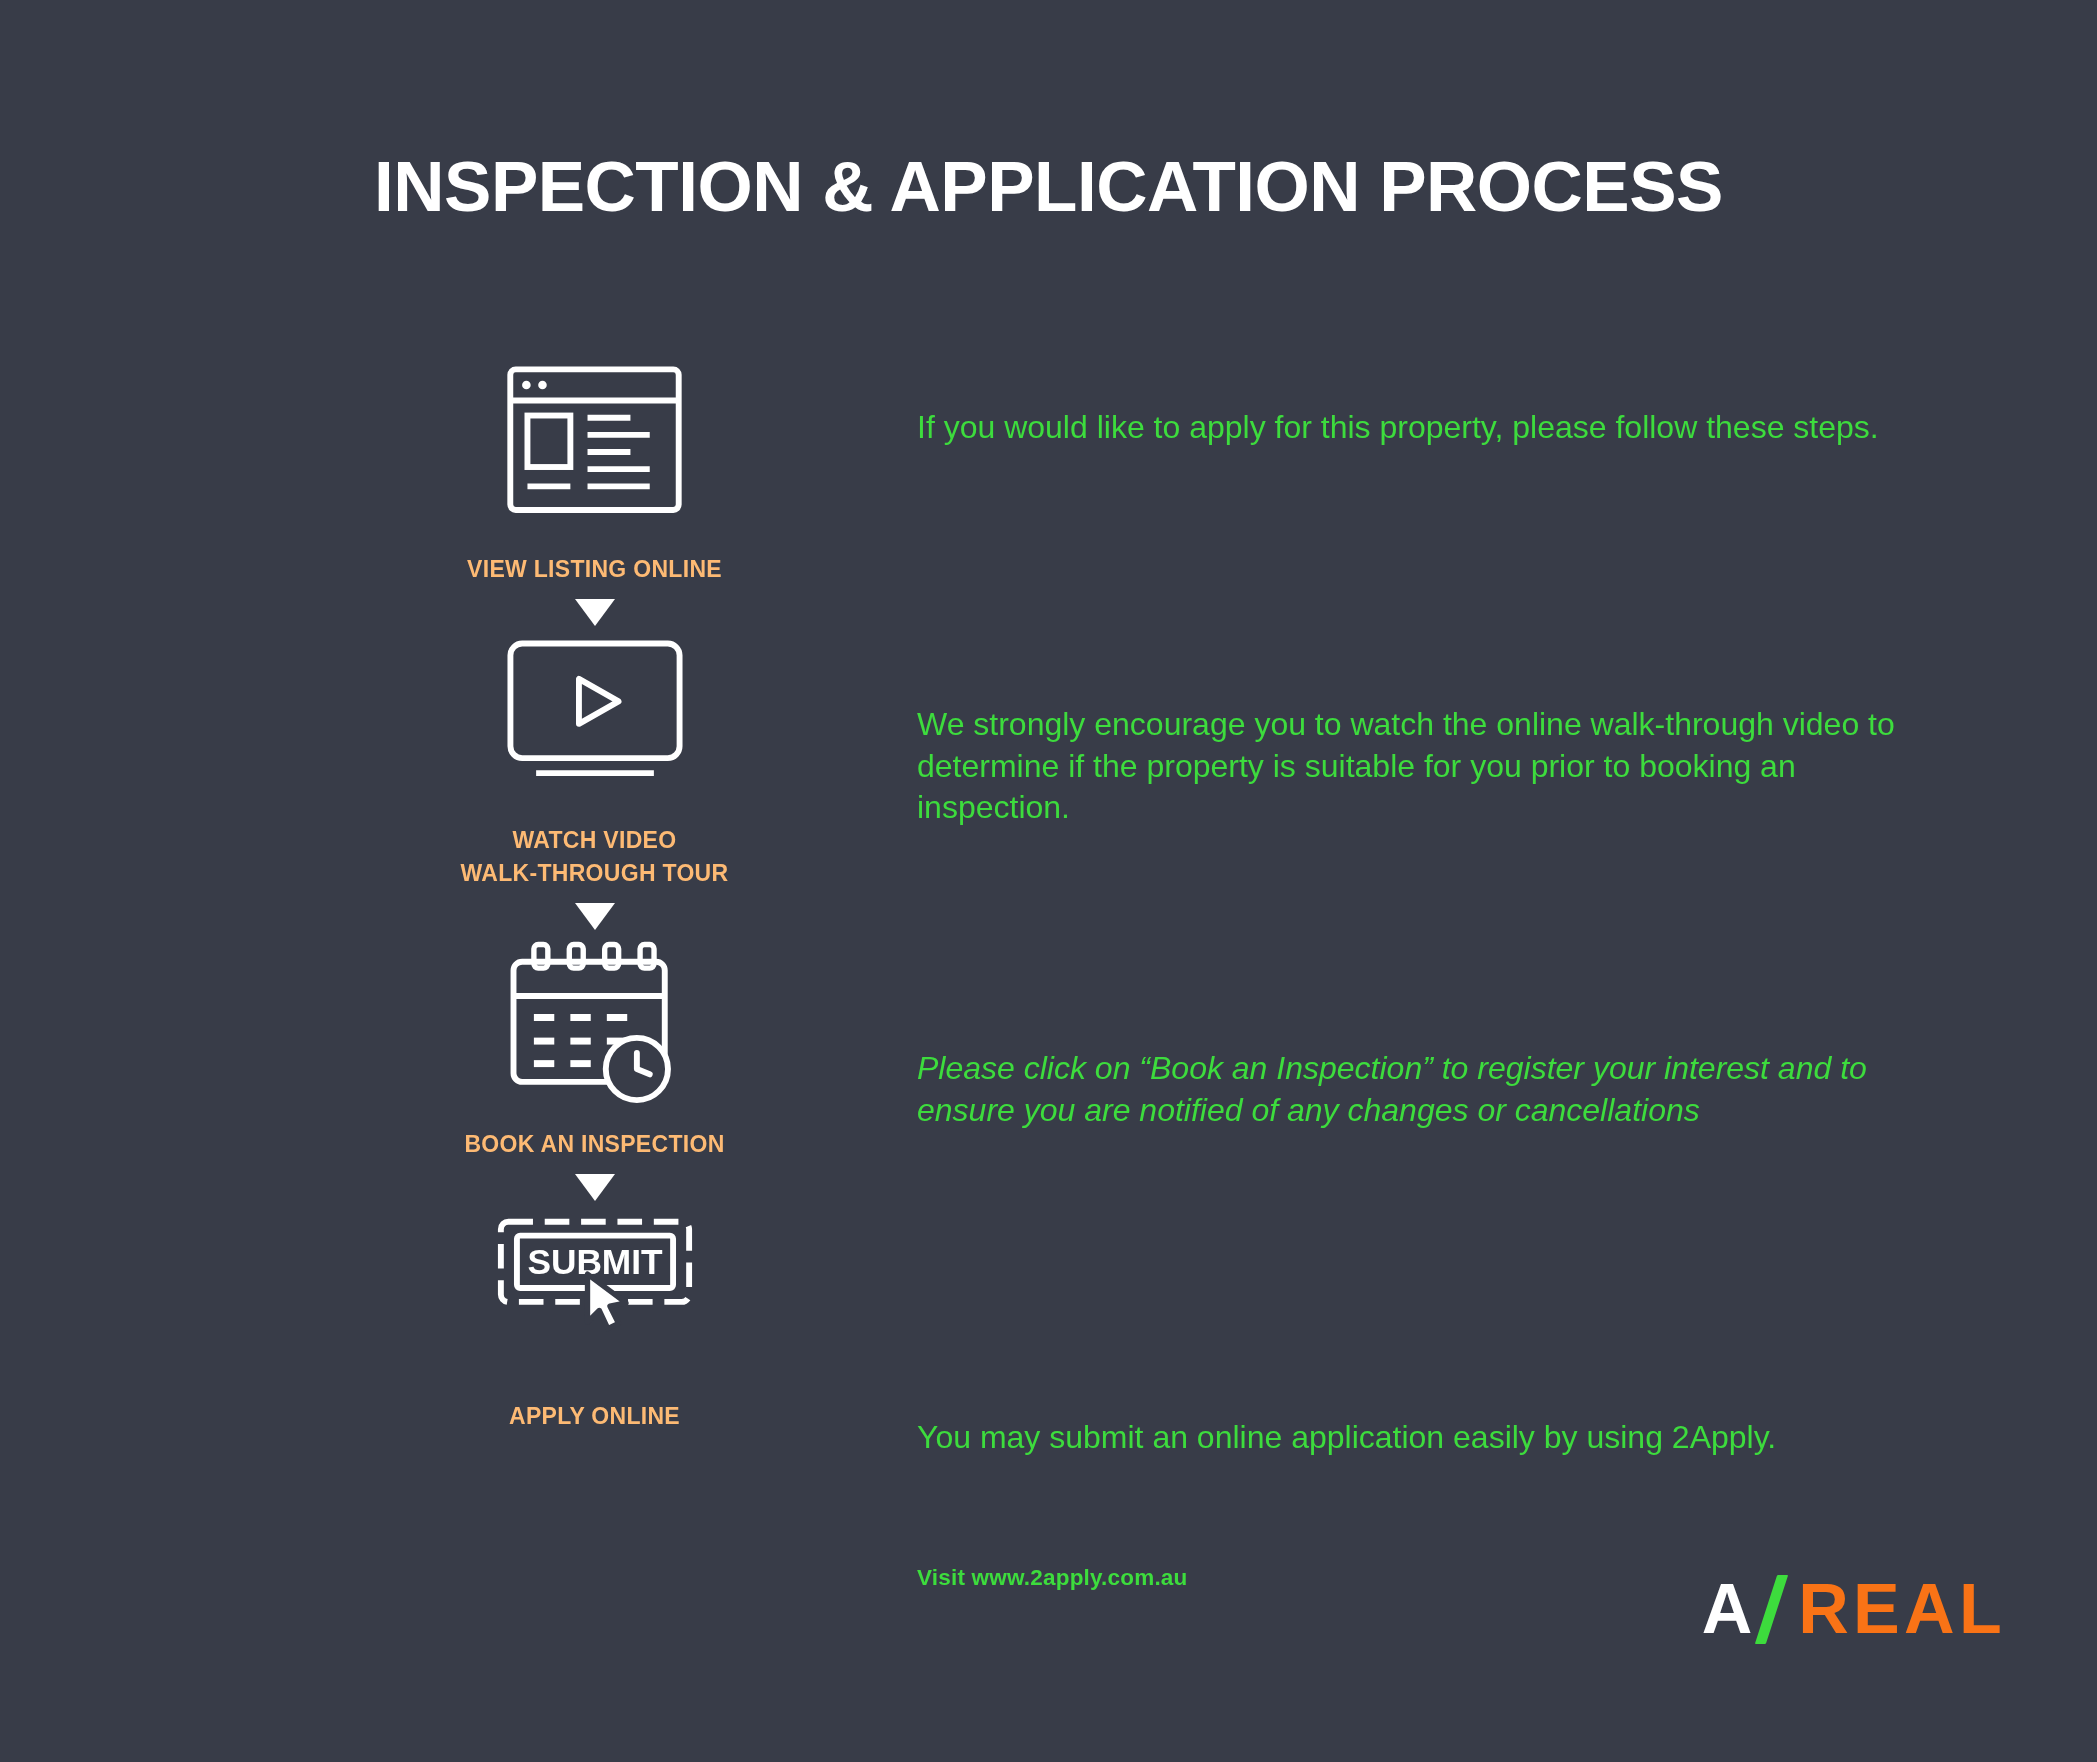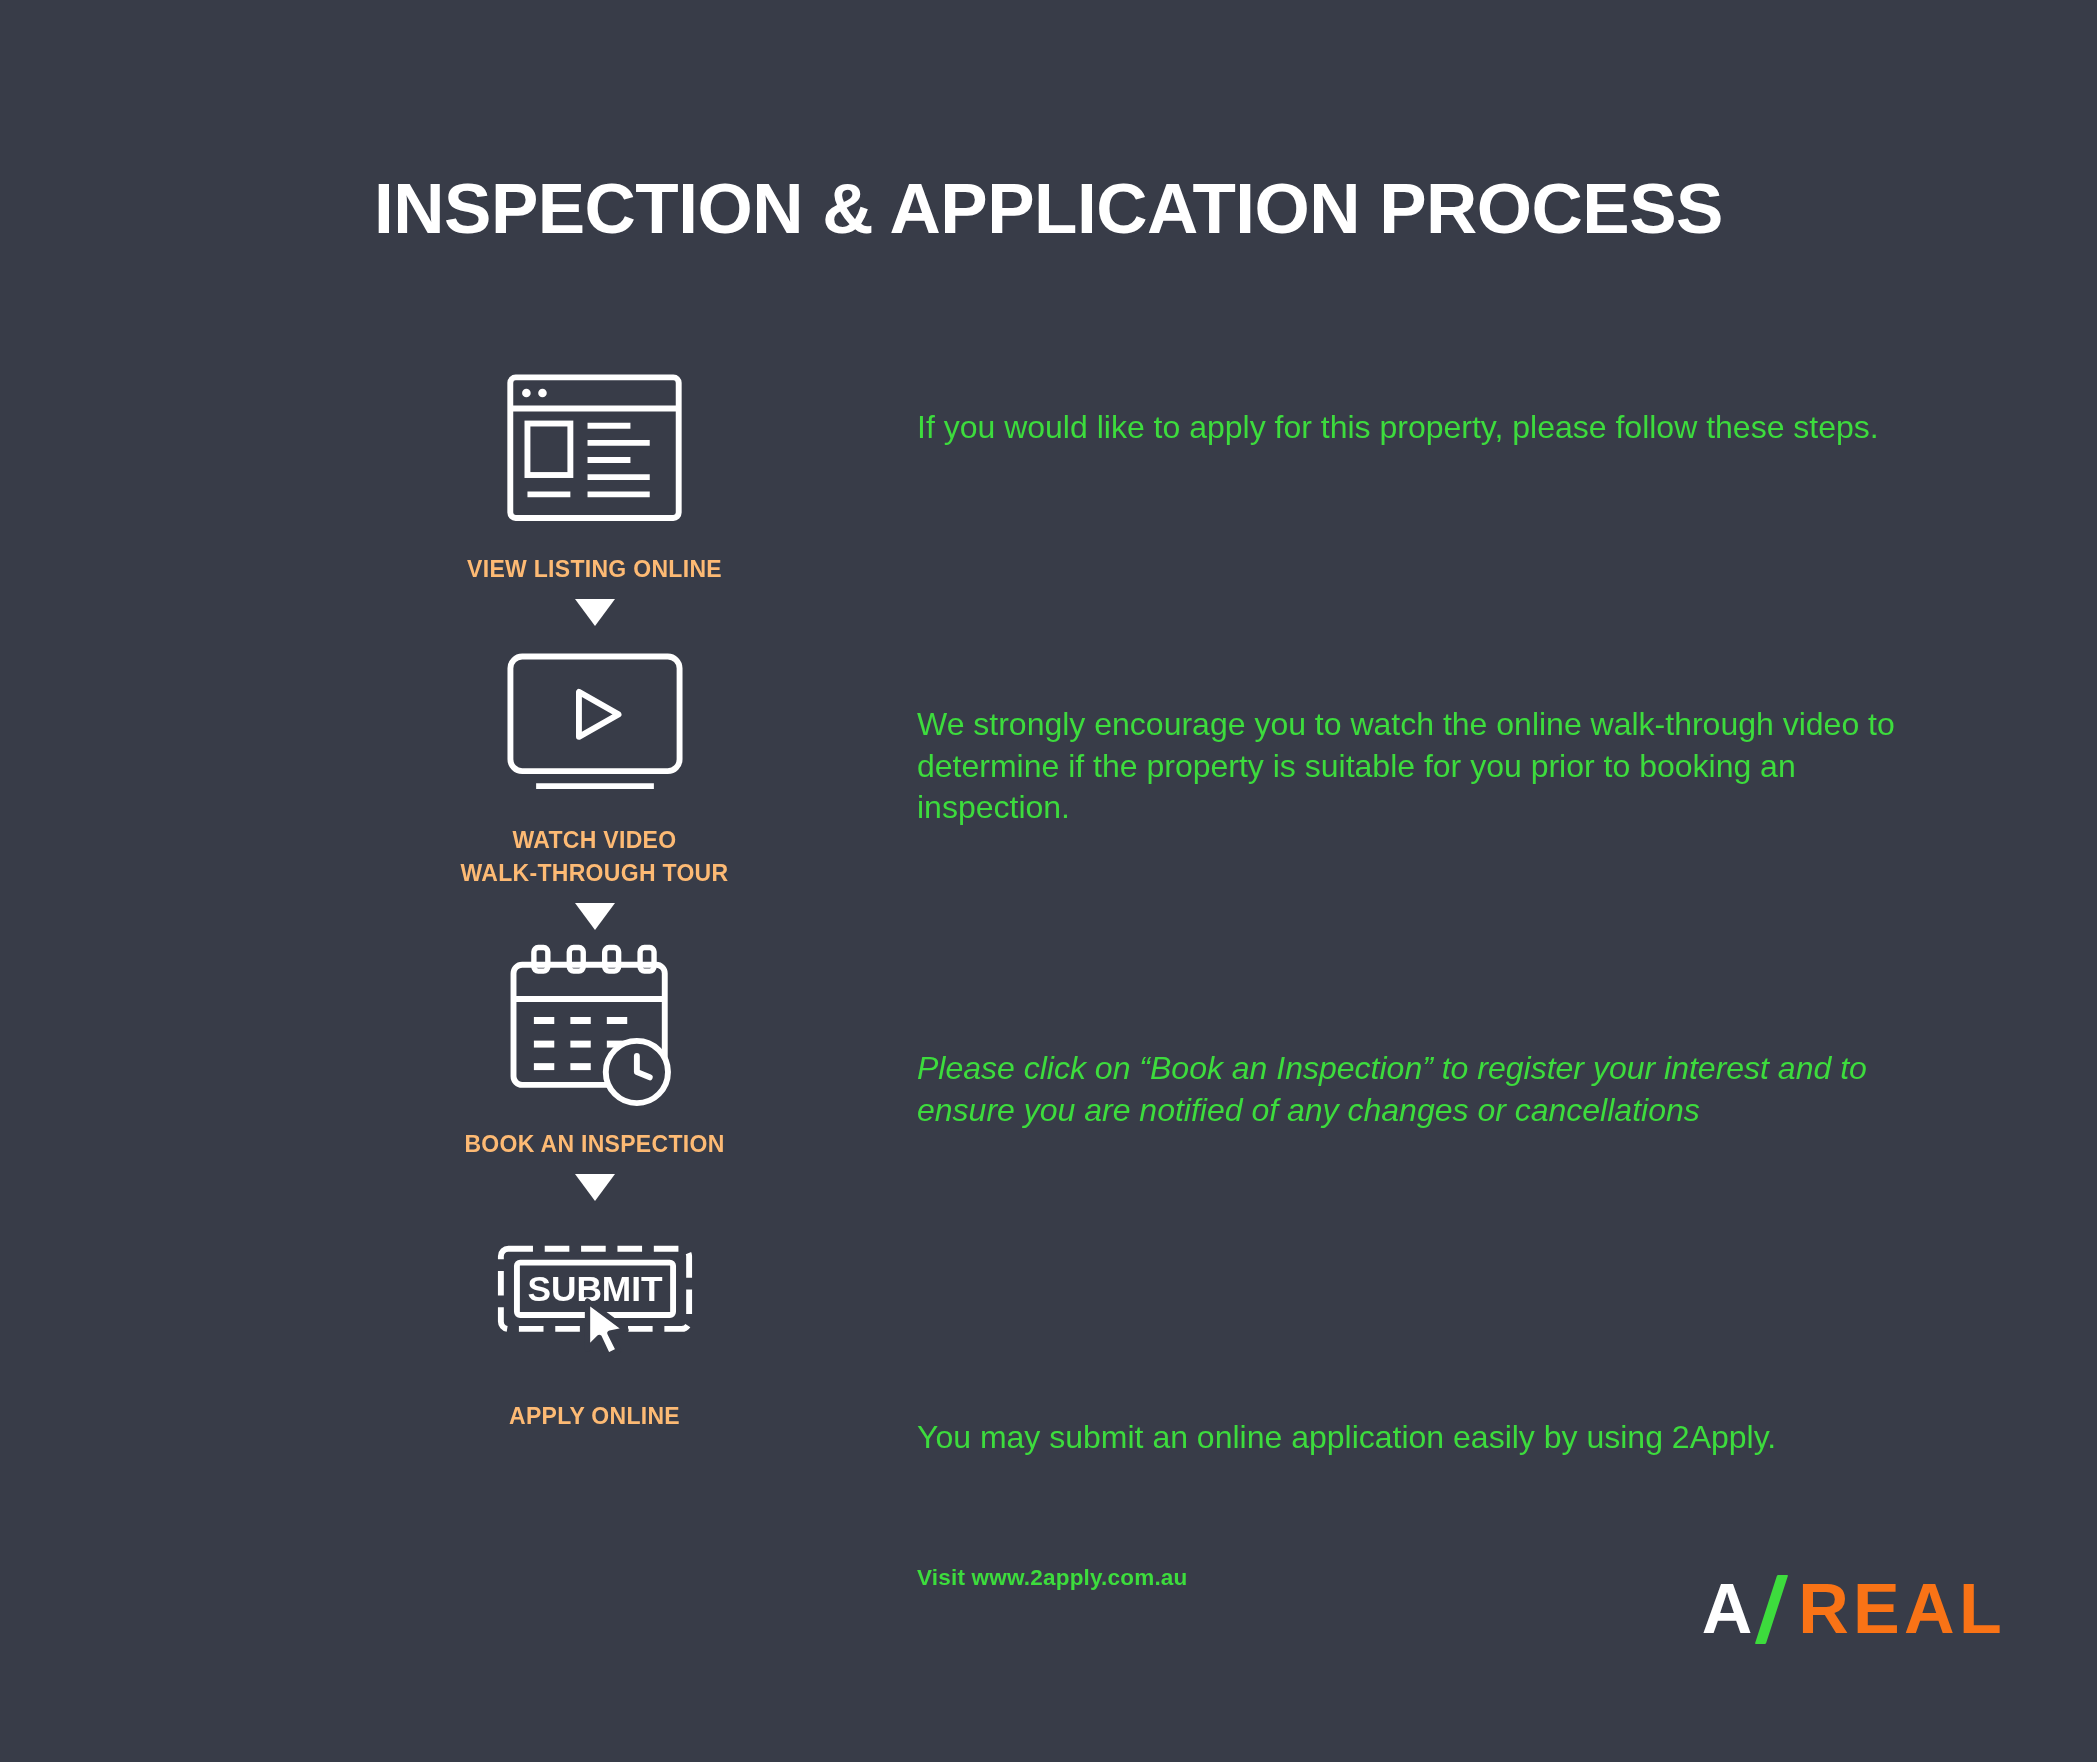--- a/index.html
+++ b/index.html
@@ -15,21 +15,21 @@
     overflow: hidden;
     position: relative;
   }
   .page {
     position: absolute;
     inset: 0;
     background: #383c48;
   }
   .title {
     position: absolute;
-    top: 168px;
+    top: 146px;
     left: 0;
     width: 100%;
     text-align: center;
     font-size: 71px;
     font-weight: 700;
     letter-spacing: -0.5px;
     color: #ffffff;
     font-family: "Liberation Sans", sans-serif;
   }
 
@@ -41,21 +41,20 @@
     width: 375px;
   }
   .step {
     position: relative;
     width: 375px;
     text-align: center;
   }
   .step-icon {
     height: 177px;
     display: flex;
-    align-items: center;
     justify-content: center;
   }
   .step-label {
     margin-top: 11.8px;
     font-size: 23px;
     font-weight: 700;
     letter-spacing: 0.3px;
     line-height: 1.4;
     color: #fdba74;
     white-space: pre-line;

